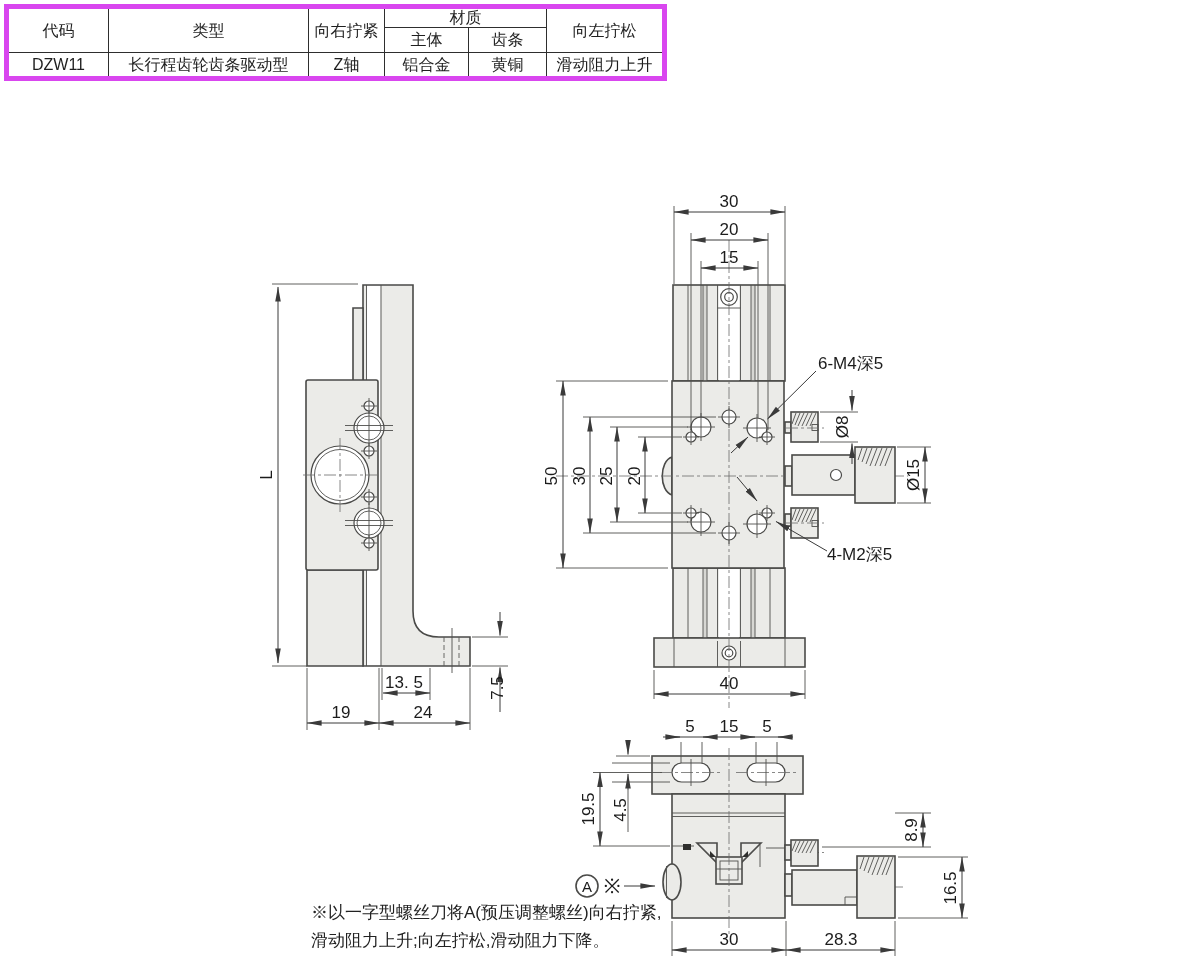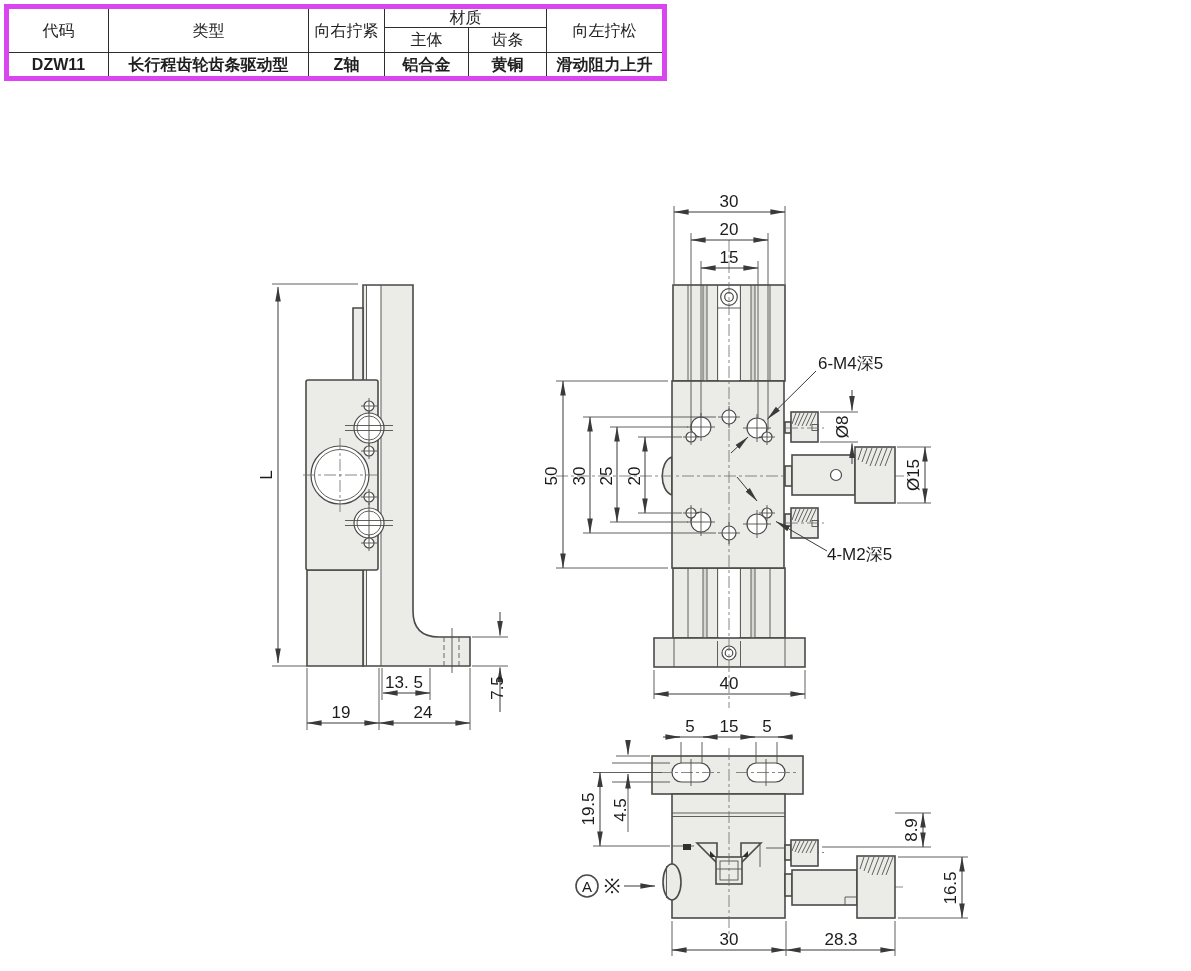--- a/index.html
+++ b/index.html
@@ -4,21 +4,21 @@
 <style>
   html,body{margin:0;padding:0;background:#fff;width:1191px;height:971px;overflow:hidden;
     font-family:"Liberation Sans",sans-serif;}
   #stage{position:relative;width:1191px;height:971px;background:#fff;}
   
   #spec{position:absolute;left:4px;top:4px;border-collapse:collapse;table-layout:fixed;
     font-size:16px;color:#1f1f1f;}
   #spec td{border:1.4px solid #2e2e2e;text-align:center;vertical-align:middle;padding:0;
     line-height:1.15;background:#fff;}
   #spec{border:5px solid #d946ef;}
-  .h1{height:18px;} .h2{height:25px;} .h3{height:26px;font-weight:bold;}
+  .h1{height:18px;} .h2{height:25px;} .h3{height:26px;}
   
   #dwg{position:absolute;left:0;top:0;}
   .part{fill:#ebebe8;stroke:#4a4a48;stroke-width:1.6;}
   .partw{fill:#ffffff;stroke:#4a4a48;stroke-width:1.2;}
   .band{fill:#d7d7d3;stroke:none;}
   .ol{stroke:#4a4a48;stroke-width:1.6;fill:none;}
   .tl{stroke:#4f4f4d;stroke-width:0.9;fill:none;}
   .dim{stroke:#3a3a3a;stroke-width:1;fill:none;}
   .cl{stroke:#6b6b69;stroke-width:0.8;fill:none;stroke-dasharray:12 3 3 3;}
   .hid{stroke:#5a5a58;stroke-width:0.9;fill:none;stroke-dasharray:5 3;}
@@ -314,14 +314,18 @@
       <text class="dt" x="729" y="945" text-anchor="middle">30</text>
       <text class="dt" x="841" y="945" text-anchor="middle">28.3</text>
 
       <circle class="ol" cx="587" cy="886" r="11" stroke-width="1.3"></circle>
       <text class="am" x="587" y="891.5" text-anchor="middle">A</text>
       <text class="star" x="612" y="893" text-anchor="middle">※</text>
       <line class="dim" x1="624" y1="886" x2="655" y2="886" marker-end="url(#ae)"></line>
     </g>
   </svg>
 
+  <div id="note">
+    <div>※以一字型螺丝刀将A(预压调整螺丝)向右拧紧,</div>
+    <div>滑动阻力上升;向左拧松,滑动阻力下降。</div>
+  </div>
 
 </div>
 
 </body></html>

